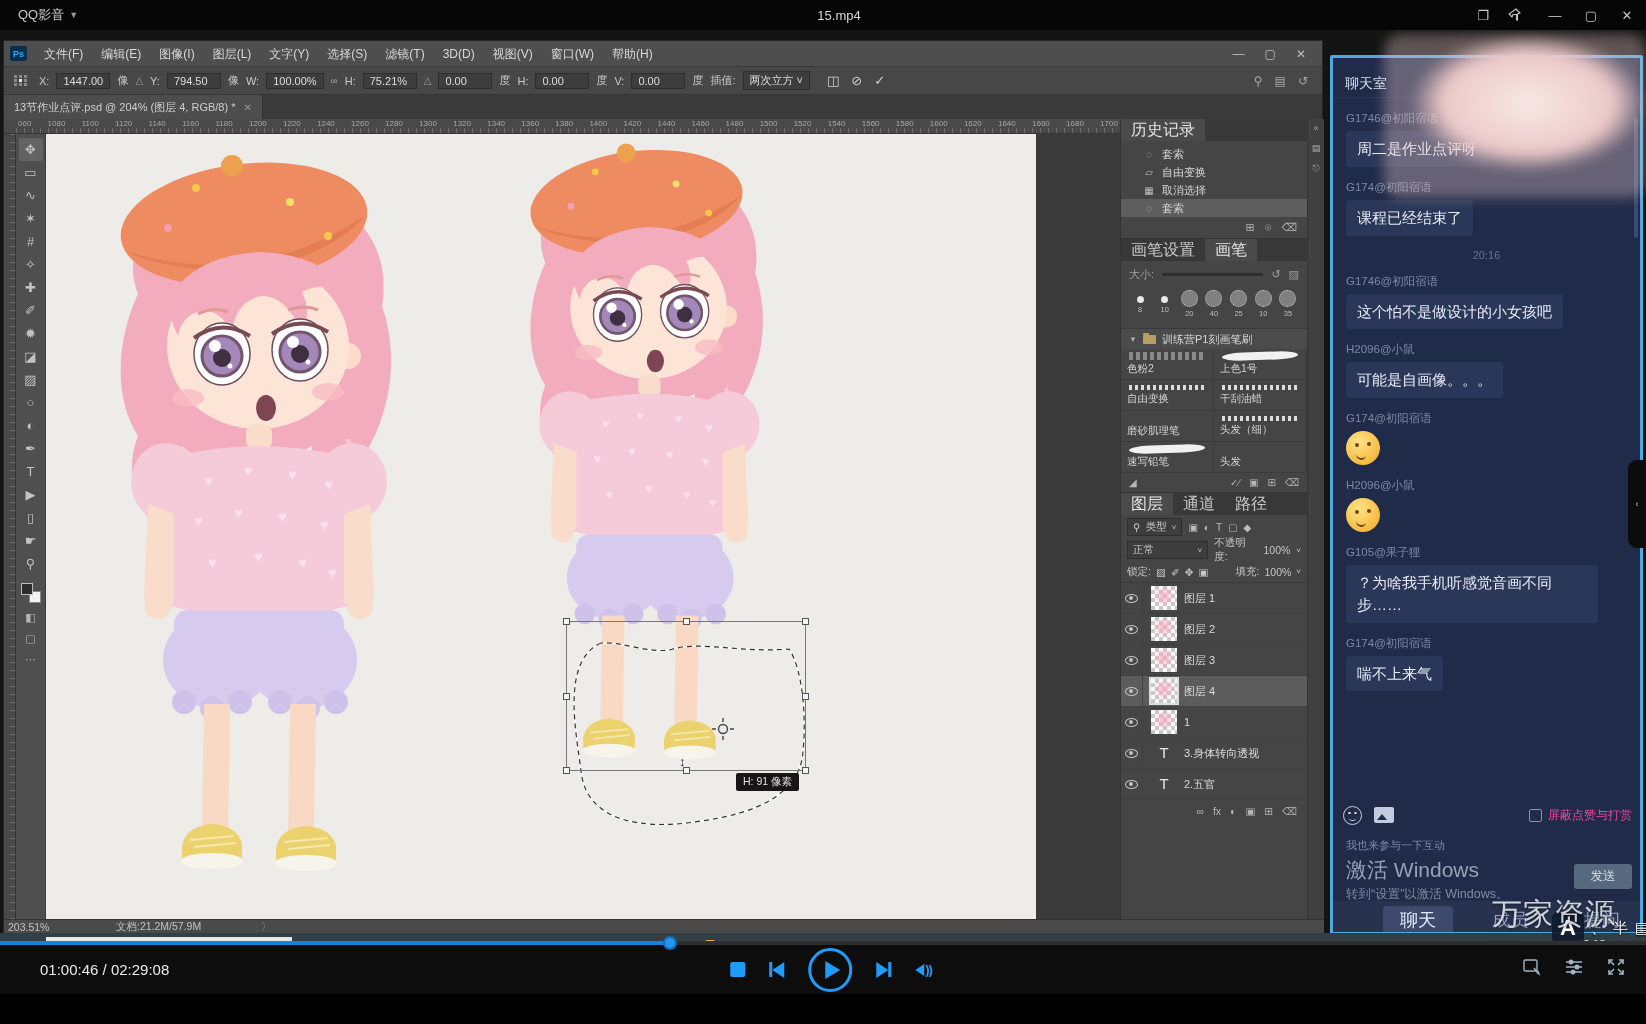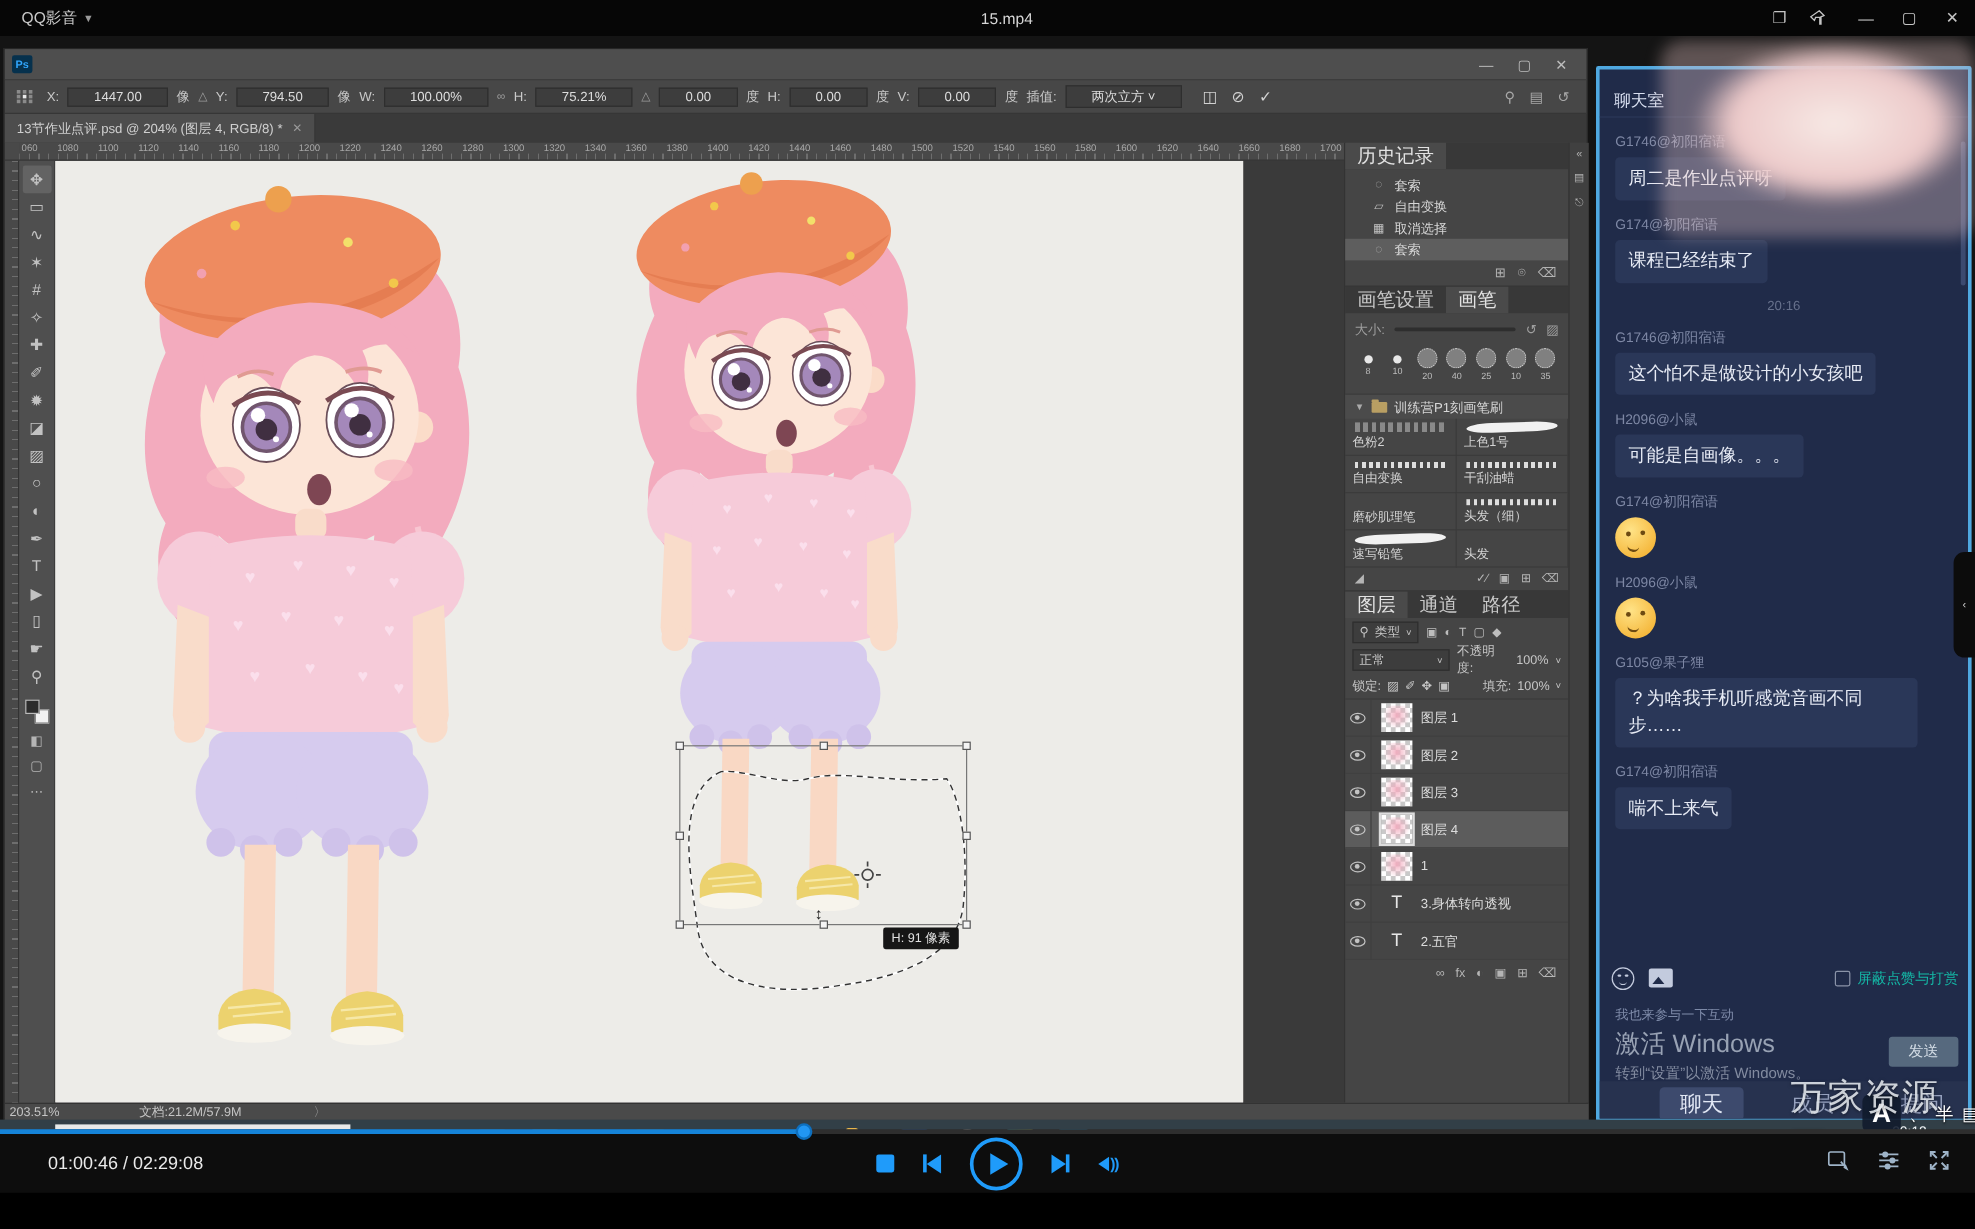--- a/index.html
+++ b/index.html
@@ -20,21 +20,21 @@
   
   .ps-window{position:absolute;left:3px;top:10px;width:1320px;height:893px;background:#454545;border:1px solid #262626;}
   .ps-menubar{position:absolute;left:0;top:0;width:100%;height:26px;background:#4e4e4e;border-bottom:1px solid #393939;display:flex;align-items:center;}
   .ps-logo{width:17px;height:15px;background:#06314d;color:#31a8ff;font-size:9px;font-weight:bold;display:flex;align-items:center;justify-content:center;margin:0 8px 0 6px;border-radius:2px;}
   .menu-item{font-size:12px;color:#d8d8d8;padding:0 9px;line-height:26px;}
   .ps-winbtns{position:absolute;right:16px;top:0;display:flex;gap:20px;color:#bdbdbd;font-size:12px;line-height:26px;}
   .ps-options{position:absolute;left:0;top:26px;width:100%;height:28px;background:#474747;border-bottom:1px solid #363636;display:flex;align-items:center;gap:7px;padding-left:10px;font-size:11px;color:#c9c9c9;}
   .refgrid{display:grid;grid-template-columns:repeat(3,4px);grid-gap:1px;margin-right:4px;}
   .refgrid i{width:3px;height:3px;background:#8a8a8a;}
   .refgrid i.c{background:#e8e8e8;}
-  .optbox{background:#3d3d3d;border:1px solid #2e2e2e;padding:1px 21px;min-width:54px;color:#ddd;}
+  .optbox{background:#3d3d3d;border:1px solid #2e2e2e;padding:1px 6px;min-width:54px;color:#ddd;}
   .optsep{color:#9a9a9a;font-size:10px;}
   .opt-commits{display:flex;gap:12px;margin-left:10px;font-size:13px;color:#d2d2d2;}
   .opt-right{position:absolute;right:14px;display:flex;gap:12px;color:#a8a8a8;font-size:12px;}
   .ps-tabbar{position:absolute;left:0;top:54px;width:100%;height:24px;background:#3a3a3a;display:flex;align-items:flex-end;}
   .doc-tab{height:24px;background:#4d4d4d;display:flex;align-items:center;gap:8px;padding:0 10px;font-size:11px;color:#cfcfcf;border-right:1px solid #303030;}
   .doc-tab .x{color:#9a9a9a;font-size:10px;}
 
   .ps-main{position:absolute;left:0;top:78px;width:1320px;height:800px;}
   .ps-corner{position:absolute;left:0;top:0;width:12px;height:15px;background:#494949;border-bottom:1px solid #333;}
   .ps-ruler-h{position:absolute;left:12px;top:0;width:1104px;height:15px;background:#494949;border-bottom:1px solid #333;display:flex;justify-content:space-between;padding:0 2px;overflow:hidden;}
@@ -123,21 +123,21 @@
   .msg-emoji.thinking{display:block;width:34px;height:34px;border-radius:50%;background:radial-gradient(circle at 38% 32%,#ffe387,#f5b83d 75%);position:relative;}
   .msg-emoji.thinking::before{content:"";position:absolute;left:9px;top:12px;width:4px;height:4px;border-radius:50%;background:#6d4a12;box-shadow:12px -1px 0 #6d4a12;}
   .msg-emoji.thinking::after{content:"";position:absolute;left:10px;top:22px;width:10px;height:5px;border-bottom:2px solid #6d4a12;border-radius:0 0 8px 8px;transform:rotate(8deg);}
   .chat-scroll{position:absolute;right:2px;top:60px;width:4px;height:120px;background:#3c4a70;border-radius:2px;}
   .chat-toolbar{position:absolute;left:10px;right:8px;top:744px;height:26px;display:flex;align-items:center;gap:12px;}
   .smiley{width:19px;height:19px;border:1.5px solid #c3cbde;border-radius:50%;position:relative;}
   .smiley::before{content:"";position:absolute;left:4px;top:5px;width:2.5px;height:2.5px;background:#c3cbde;border-radius:50%;box-shadow:6px 0 0 #c3cbde;}
   .smiley::after{content:"";position:absolute;left:4.5px;top:9px;width:7px;height:4px;border-bottom:1.5px solid #c3cbde;border-radius:0 0 7px 7px;}
   .imgicon{width:20px;height:16px;background:#c3cbde;border-radius:2px;position:relative;}
   .imgicon::after{content:"";position:absolute;left:3px;bottom:3px;border-left:5px solid transparent;border-right:5px solid transparent;border-bottom:6px solid #202b49;}
-  .mute-box{margin-left:auto;display:flex;align-items:center;gap:6px;font-size:12px;color:#14b8a6;padding-left:12px;}
+  .mute-box{margin-left:auto;display:flex;align-items:center;gap:6px;font-size:12px;color:#ec4899;padding-left:12px;}
   .mute-box .cb{width:13px;height:13px;border:1.5px solid #8a93a8;border-radius:2px;}
   .chat-input{position:absolute;left:13px;top:780px;font-size:11px;color:#7d8aa8;}
   .act-title{position:absolute;left:13px;top:798px;font-size:21px;color:#98a2b4;font-weight:400;}
   .act-sub{position:absolute;left:13px;top:828px;font-size:12.5px;color:#828ba0;}
   .send-btn{position:absolute;right:8px;top:806px;width:58px;height:25px;background:#56697e;color:#d4dde6;font-size:12.5px;display:flex;align-items:center;justify-content:center;border-radius:3px;}
   .chat-tabs{position:absolute;left:0;right:0;top:843px;height:37px;background:#27324f;display:flex;align-items:center;gap:22px;padding-left:50px;}
   .ctab{min-width:70px;height:28px;display:flex;align-items:center;justify-content:center;font-size:18px;color:#97a2bf;border-radius:4px;}
   .ctab.active{background:#3d4a6d;color:#e2e8f5;}
 
   .blur-blob{position:absolute;left:1384px;top:4px;width:262px;height:164px;border-radius:18px;background:radial-gradient(closest-side at 55% 42%,#f7e9e5,#ecc9c9 72%,rgba(236,201,201,.35));filter:blur(6px);z-index:6;}
@@ -207,20 +207,34 @@
 <body>
 
 <div class="screen">
 
   <div class="desktop">
 
     <div class="ps-window">
 
       <div class="ps-menubar">
         <span class="ps-logo">Ps</span>
+        <span style="display:flex;">
+
+        <span class="menu-item">文件(F)</span>
+            <span class="menu-item">编辑(E)</span>
+            <span class="menu-item">图像(I)</span>
+            <span class="menu-item">图层(L)</span>
+            <span class="menu-item">文字(Y)</span>
+            <span class="menu-item">选择(S)</span>
+            <span class="menu-item">滤镜(T)</span>
+            <span class="menu-item">3D(D)</span>
+            <span class="menu-item">视图(V)</span>
+            <span class="menu-item">窗口(W)</span>
+            <span class="menu-item">帮助(H)</span>
+          </span>
         <span class="ps-winbtns">
           <span>—</span>
           <span>▢</span>
           <span>✕</span>
         </span>
       </div>
 
       <div class="ps-options">
         <span class="refgrid">
             <i></i>

